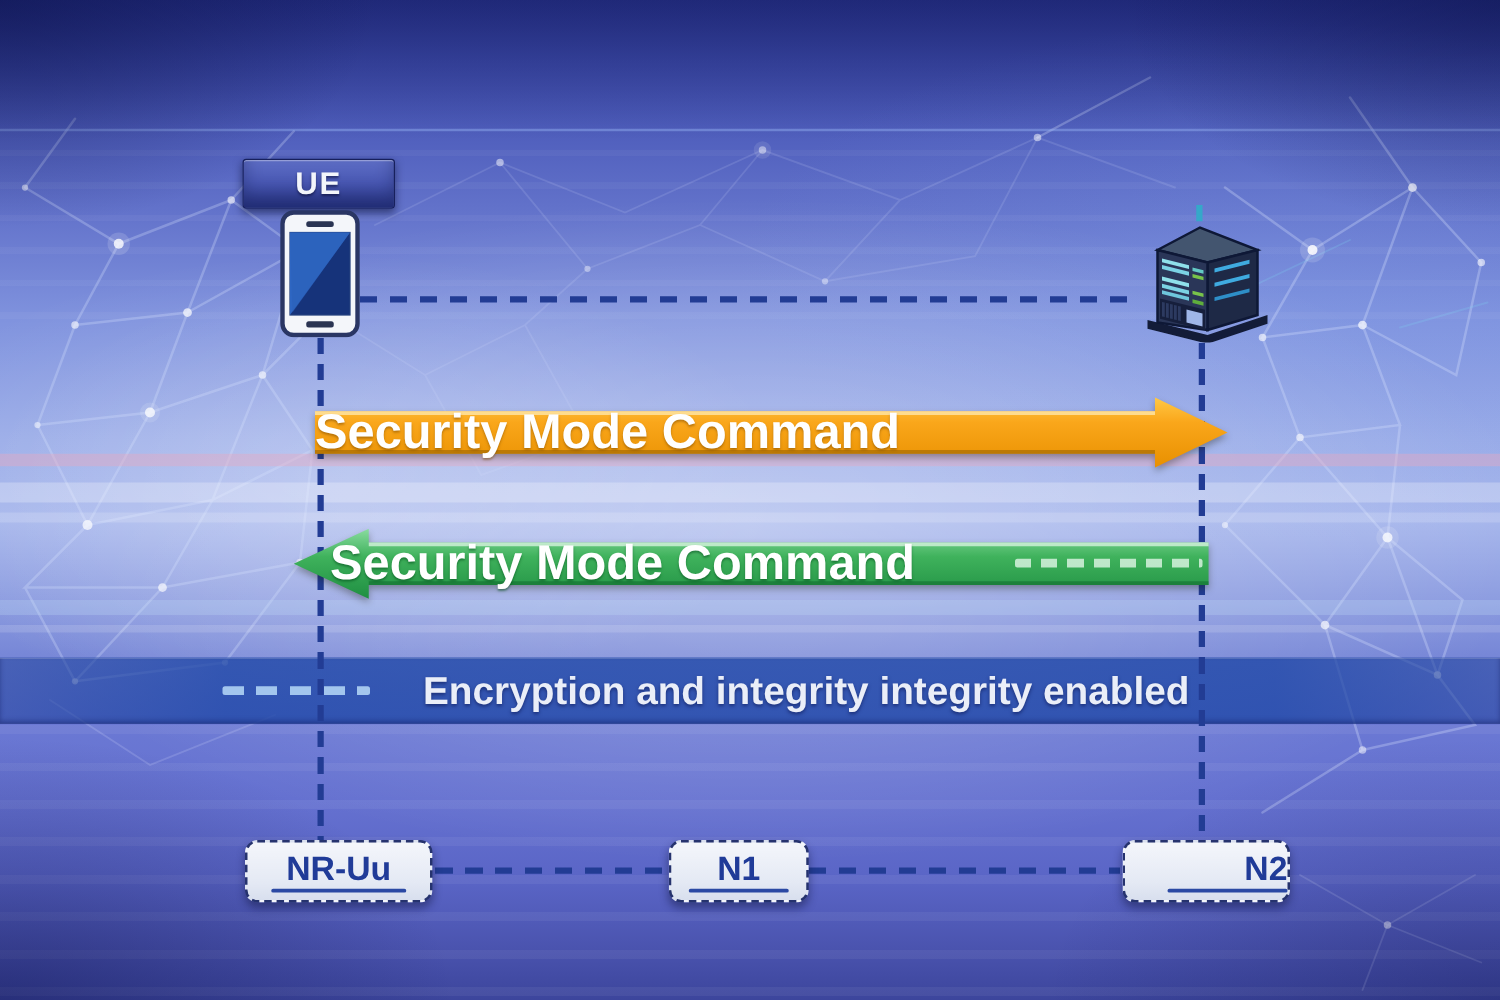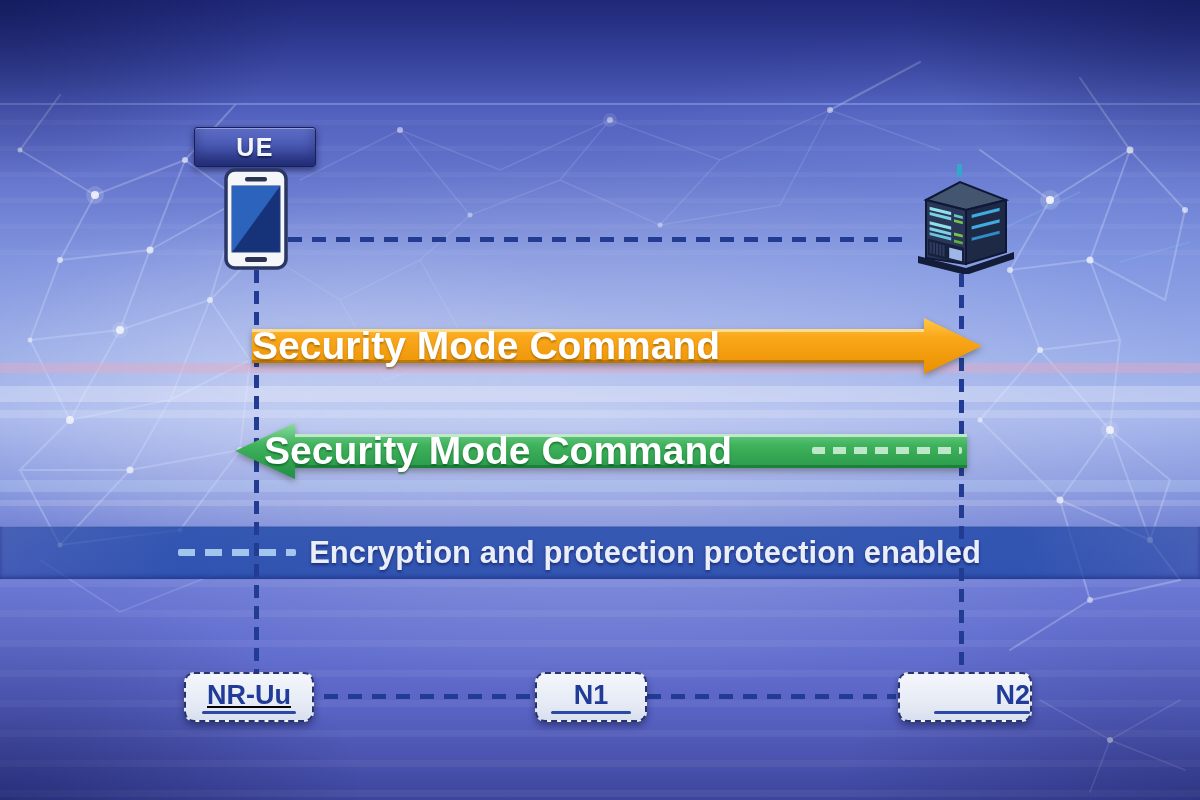--- a/index.html
+++ b/index.html
@@ -92,21 +92,21 @@
 
   .iface-box {
     top:672px; height:50px; border:2px dashed #26336E; border-radius:10px;
     background:linear-gradient(180deg,#F4F6FB 0%, #E4E9F4 70%, #D8DFEE 100%);
     box-shadow:0 4px 7px rgba(15,20,60,.45);
     display:flex; flex-direction:column; align-items:center; justify-content:center;
     box-sizing:border-box;
   }
   .iface-label { color:#203B98; font-weight:bold; font-size:27px; line-height:28px; }
   .iface-underline { width:74%; height:3px; background:#2B49A4; border-radius:2px; margin-top:2px; }
-  .iface-nruu { left:184px; width:130px;text-decoration:underline; }
+  .iface-nruu { left:196px; width:150px; }
   .iface-n1 { left:535px; width:112px; }
   .iface-n2 { left:898px; width:134px;align-items:flex-end; }
 
   .icon-svg { position:absolute; }
 </style>
 </head>
 <body>
 
 <div id="stage">
 
@@ -250,21 +250,21 @@
         <stop offset="1" stop-color="#1F8F42"></stop>
       </linearGradient>
     </defs>
     <polygon points="736,13 64,13 64,2 4,30 64,58 64,47 736,47" fill="url(#gg)"></polygon>
     <rect x="64" y="13" width="672" height="3" fill="#E6FAEA" opacity=".7"></rect>
     <rect x="64" y="44" width="672" height="3" fill="#0C5F28" opacity=".45"></rect>
   </svg>
   <div class="msg-label msg-cmp-label">Security Mode Command</div>
   <div class="abs green-tail"></div>
 
-  <div class="note-label">Encryption and protection protection enabled</div>
+  <div class="note-label">Encryption and integrity integrity enabled</div>
   <div class="abs note-dashes"></div>
 
   <div class="abs iface-box iface-nruu">
     <span class="iface-label">NR-Uu</span>
     <div class="iface-underline"></div>
   </div>
   <div class="abs iface-box iface-n1">
     <span class="iface-label">N1</span>
     <div class="iface-underline"></div>
   </div>

